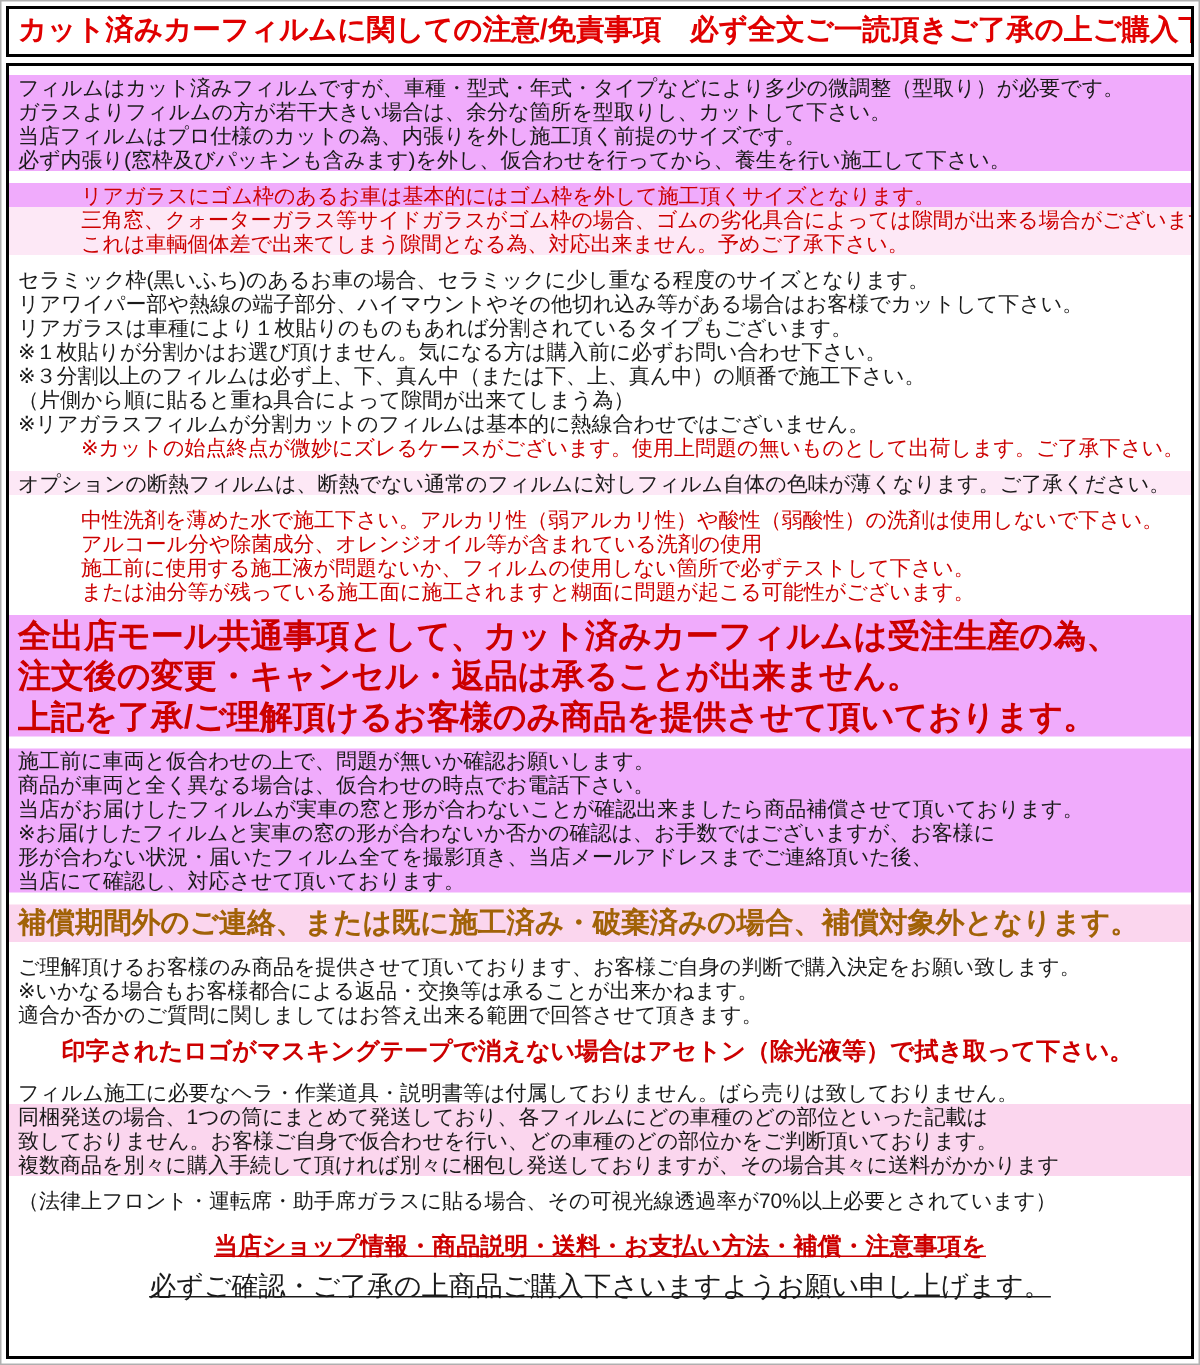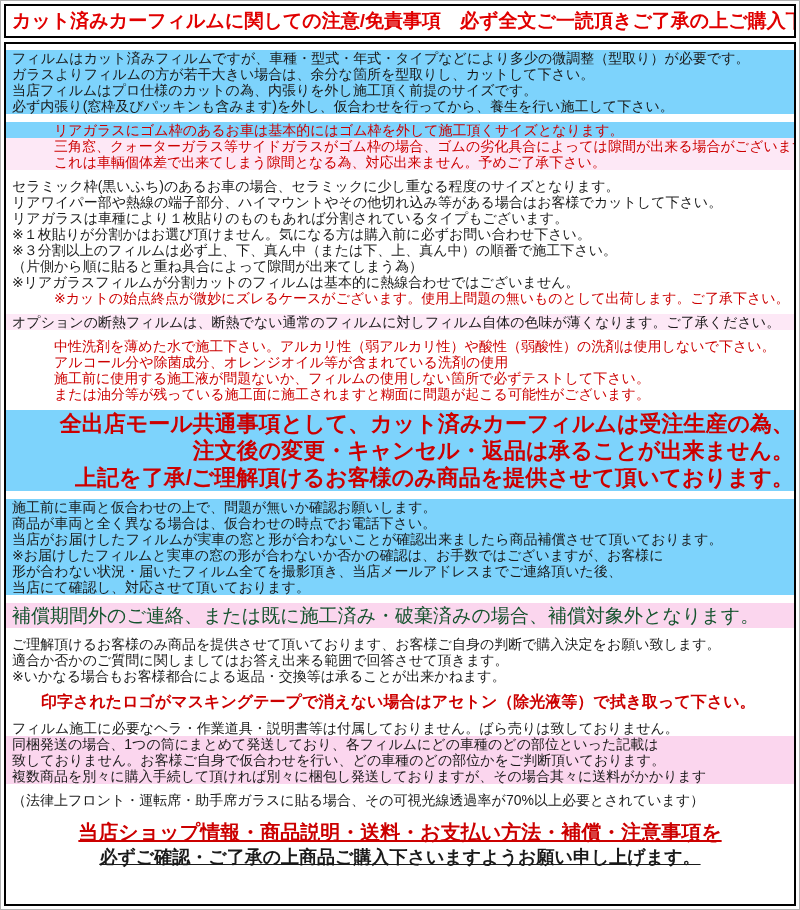--- a/index.html
+++ b/index.html
@@ -22,44 +22,44 @@
     padding:6px 0 6px 0;box-sizing:border-box;
     height:864px;overflow:hidden;
   }
   .block{margin:0 0 8px 0;}
   .line{
     font-size:14px;line-height:16px;
     color:#1a1a1a;white-space:nowrap;overflow:hidden;
     padding-left:6px;
   }
   .red{color:#cc0000;padding-left:48px;}
-  .bg-strong{background:#7dd3fc;}
+  .bg-strong{background:#f0abfc;}
   .bg-mid{background:#fbd6ee;}
   .bg-light{background:#fde8f6;}
   .indent{}
   
   .big-red .line{
-    font-size:22px;line-height:27px;font-weight:bold;color:#cc0000;text-align:right;
+    font-size:22px;line-height:27px;font-weight:bold;color:#cc0000;
   }
   
   .headline .line{
-    font-size:19px;line-height:25px;font-weight:normal;color:#14532d;
+    font-size:19px;line-height:25px;font-weight:bold;color:#a16207;
   }
   
   .logo-note .line{
     font-size:16px;line-height:20px;font-weight:bold;color:#cc0000;padding-left:35px;
   }
   
   .footer{margin-top:12px;text-align:center;}
   .footer .f1{
-    display:inline-block;font-size:20px;line-height:24px;font-weight:bold;
+    display:inline-block;font-size:16px;line-height:24px;font-weight:bold;
     color:#cc0000;text-decoration:underline;white-space:nowrap;
   }
   .footer .f2{
-    display:block;font-size:18px;line-height:27px;font-weight:bold;
+    display:block;font-size:18px;line-height:27px;font-weight:normal;
     color:#1a1a1a;text-decoration:underline;white-space:nowrap;text-align:center;
   }
 </style>
 </head>
 <body>
 
 <div class="page">
 
   <div class="title-box">カット済みカーフィルムに関しての注意/免責事項　必ず全文ご一読頂きご了承の上ご購入下さい</div>
 
@@ -114,22 +114,22 @@
       <div class="line indent">形が合わない状況・届いたフィルム全てを撮影頂き、当店メールアドレスまでご連絡頂いた後、</div>
       <div class="line indent">当店にて確認し、対応させて頂いております。</div>
     </div>
 
     <div class="block headline bg-mid">
       <div class="line">補償期間外のご連絡、または既に施工済み・破棄済みの場合、補償対象外となります。</div>
     </div>
 
     <div class="block">
       <div class="line">ご理解頂けるお客様のみ商品を提供させて頂いております、お客様ご自身の判断で購入決定をお願い致します。</div>
+      <div class="line">※いかなる場合もお客様都合による返品・交換等は承ることが出来かねます。</div>
       <div class="line">適合か否かのご質問に関しましてはお答え出来る範囲で回答させて頂きます。</div>
-      <div class="line">※いかなる場合もお客様都合による返品・交換等は承ることが出来かねます。</div>
     </div>
 
     <div class="block logo-note">
       <div class="line">印字されたロゴがマスキングテープで消えない場合はアセトン（除光液等）で拭き取って下さい。</div>
     </div>
 
     <div class="block">
       <div class="line">フィルム施工に必要なヘラ・作業道具・説明書等は付属しておりません。ばら売りは致しておりません。</div>
       <div class="line bg-mid">同梱発送の場合、1つの筒にまとめて発送しており、各フィルムにどの車種のどの部位といった記載は</div>
       <div class="line bg-mid">致しておりません。お客様ご自身で仮合わせを行い、どの車種のどの部位かをご判断頂いております。</div>

